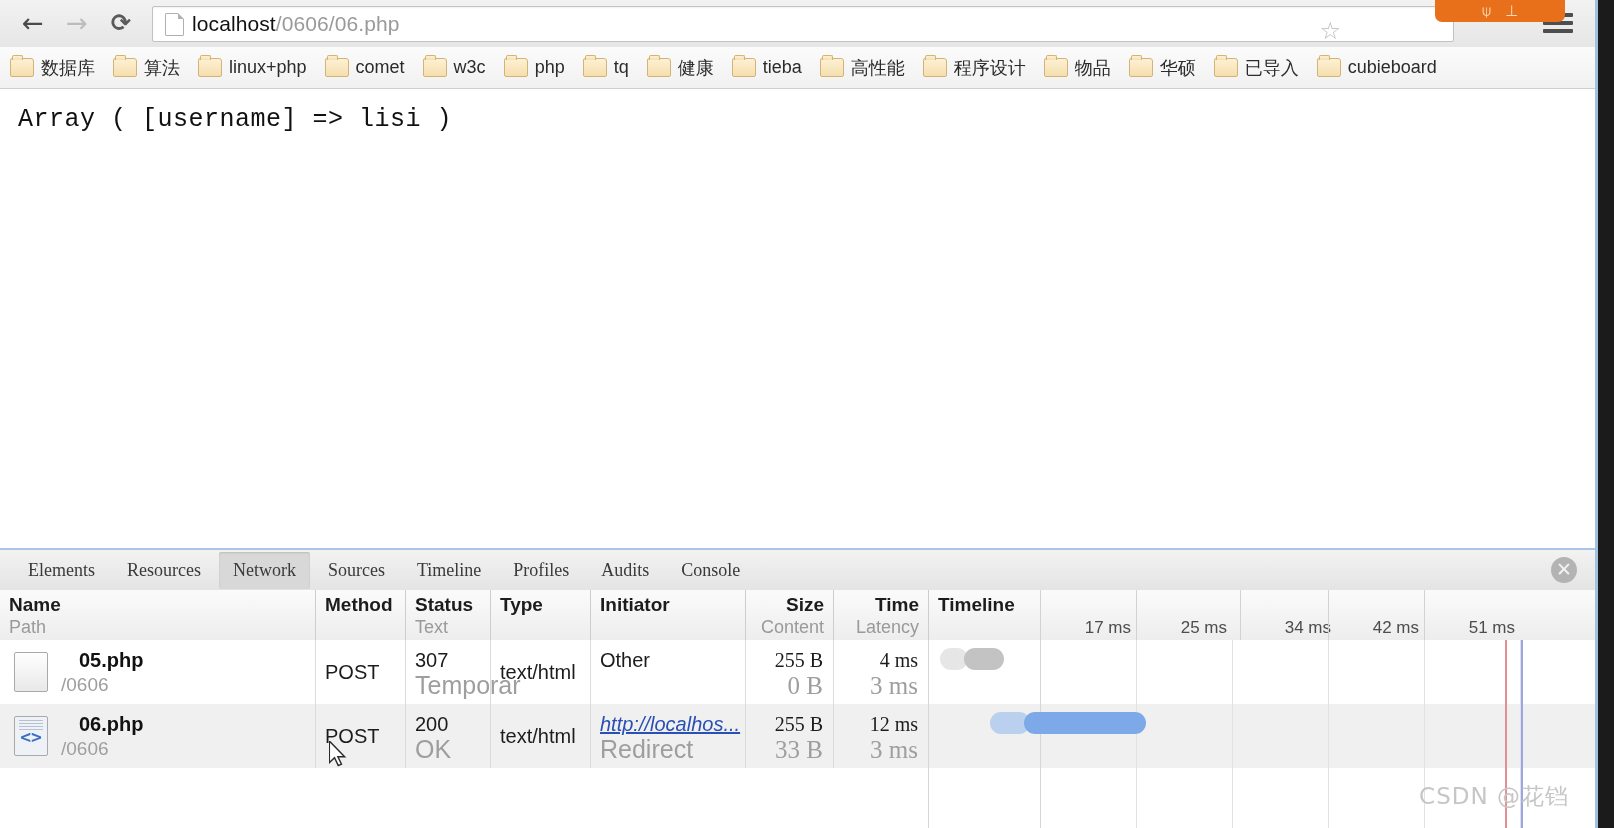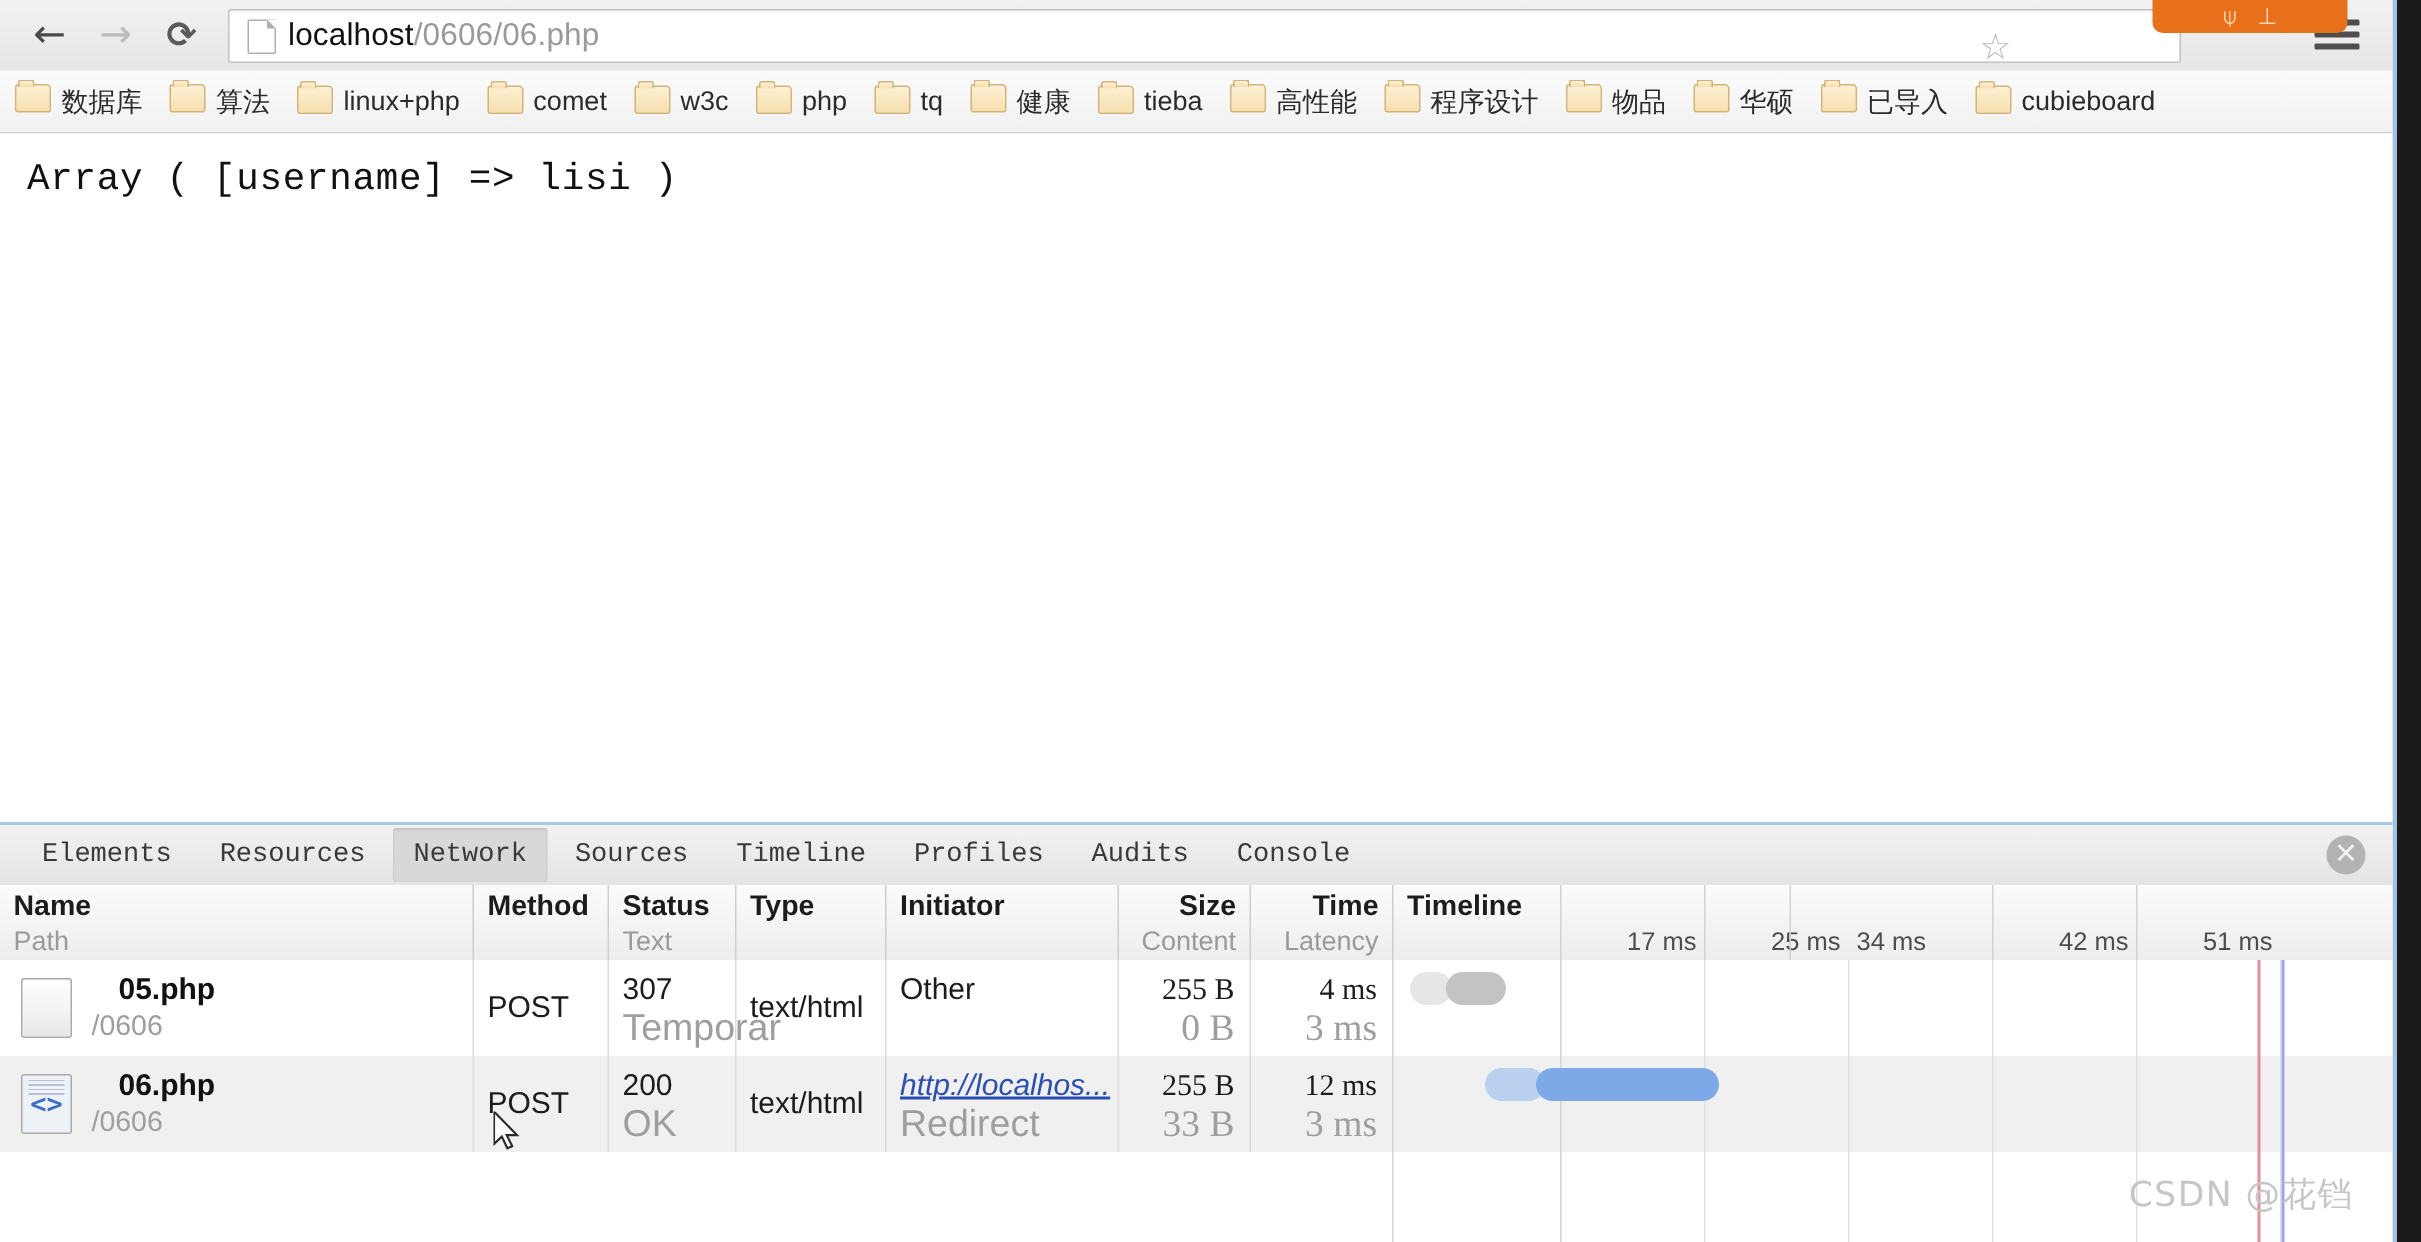--- a/index.html
+++ b/index.html
@@ -74,21 +74,21 @@
   }
   
   #bookmarks{
     position:absolute;left:0;top:47px;width:1595px;height:42px;
     background:linear-gradient(to bottom,#fbfbfb 0%,#f1f1f1 100%);
     border-bottom:1px solid #cfcfcf;
     display:flex;align-items:center;padding-left:10px;box-sizing:border-box;
     white-space:nowrap;
   }
   .bm{
-    display:inline-flex;margin-right:18px;
+    display:inline-flex;align-items:center;margin-right:18px;
     font-size:18px;color:#2b2b2b;
   }
   .folder-icon{
     width:22px;height:17px;margin-right:7px;flex:none;position:relative;
     background:linear-gradient(to bottom,#fdf0d4,#f6dfae);
     border:1px solid #d3b477;border-radius:2px 3px 2px 2px;
   }
   .folder-icon:before{
     content:"";position:absolute;left:1px;top:-4px;width:9px;height:4px;
     background:linear-gradient(to bottom,#fdf0d4,#f6dfae);
@@ -109,21 +109,21 @@
     position:absolute;left:0;top:548px;width:1595px;height:280px;
     background:#f6f6f6;border-top:2px solid #a9c6e4;
   }
   #dt-tabbar{
     position:absolute;left:0;top:0;width:1595px;height:40px;
     background:linear-gradient(to bottom,#f2f2f2,#e4e4e4);
     border-bottom:1px solid #bdbdbd;
     display:flex;align-items:center;
   }
   .dt-tab{
-    font-family:Liberation Mono, monospace;
+    font-family:Liberation Serif, serif;
     font-size:18px;color:#3a3a3a;
     padding:8px 14px;margin-left:4px;border-radius:2px;
   }
   .dt-tab:first-child{margin-left:14px;}
   .dt-tab.selected{
     background:#d8d8d8;
     box-shadow:inset 0 1px 2px rgba(0,0,0,.13);
   }
   #dt-close{
     position:absolute;right:18px;top:7px;width:26px;height:26px;border-radius:50%;
@@ -337,21 +337,21 @@
           </div>
           <div class="hcell" style="left: 928px; width: 112px;">
             <span class="h1">Timeline</span>
           </div>
           <div class="tickcell" style="left: 1040px; width: 96px;">
             <span>17 ms</span>
           </div>
           <div class="tickcell" style="left: 1136px; width: 96px;">
             <span>25 ms</span>
           </div>
-          <div class="tickcell" style="left: 1193px; width: 96px;">
+          <div class="tickcell" style="left: 1240px; width: 96px;">
             <span>34 ms</span>
           </div>
           <div class="tickcell" style="left: 1328px; width: 96px;">
             <span>42 ms</span>
           </div>
           <div class="tickcell" style="left: 1424px; width: 96px;">
             <span>51 ms</span>
           </div>
         </div>
       <div id="net-body">

